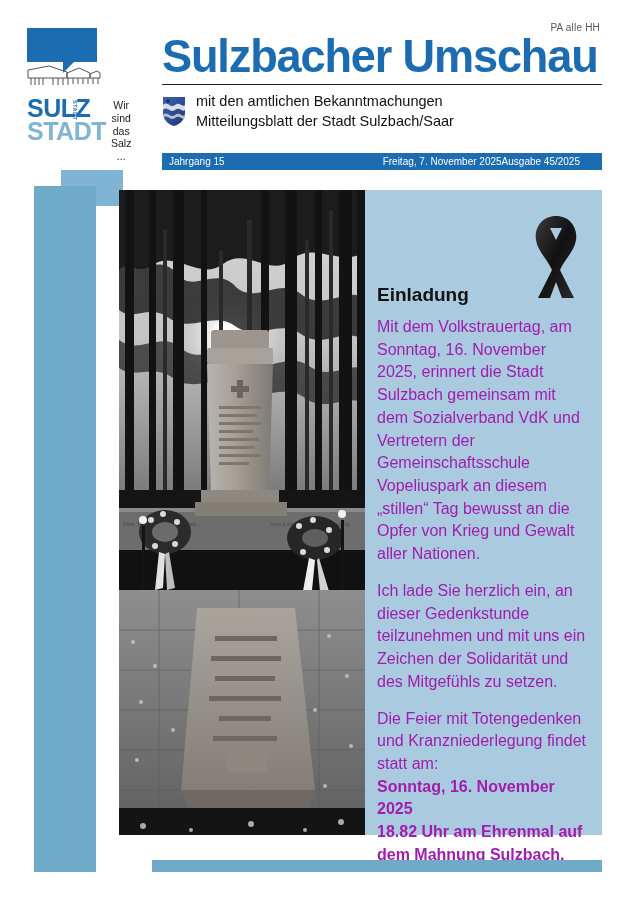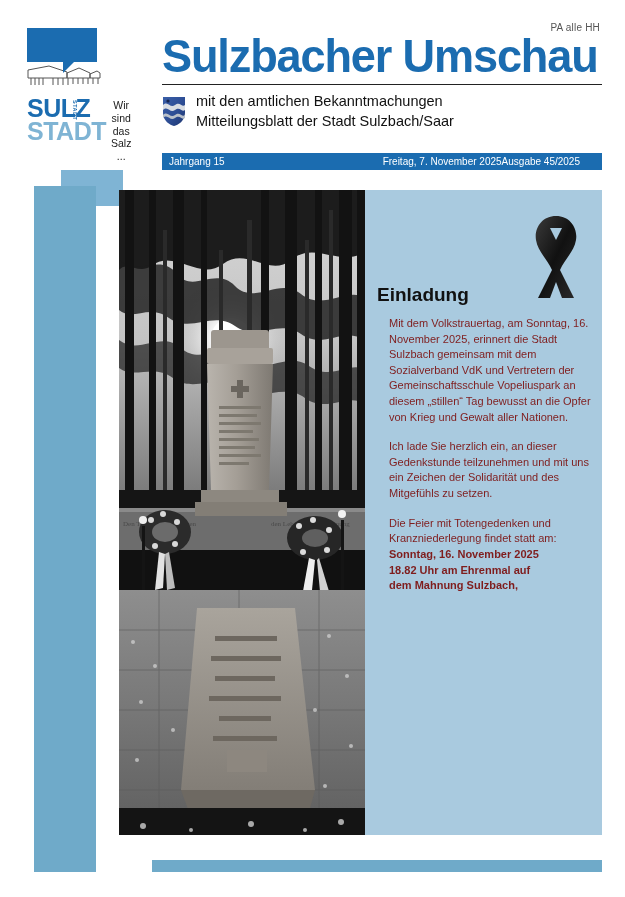--- a/index.html
+++ b/index.html
@@ -187,25 +187,25 @@
   #article-heading {
     position: absolute;
     left: 0px; top: 55px;
     font-size: 19px;
     font-weight: bold;
     color: #111;
     margin-top: 39px;
   }
   #article-body {
     position: absolute;
-    left: 12px; top: 126px;
+    left: 0px; top: 126px;
     width: 212px;
-    font-size: 11px;
+    font-size: 16px;
     line-height: 1.42;
-    color: #7f1d1d;
+    color: #a21caf;
   }
   #article-body p { margin: 0 0 14px 0; }
   #article-body p.tight { margin-bottom: 0; }
   #article-body .bold { font-weight: bold; }
 
   #bottom-bar {
     position: absolute;
     left: 152px; top: 860px;
     width: 450px; height: 12px;
     background: #6FAAC9;

